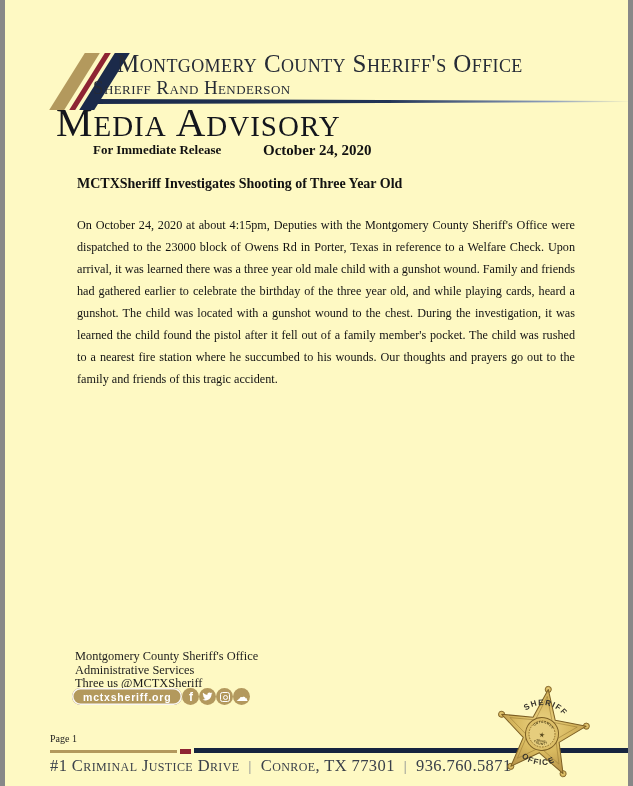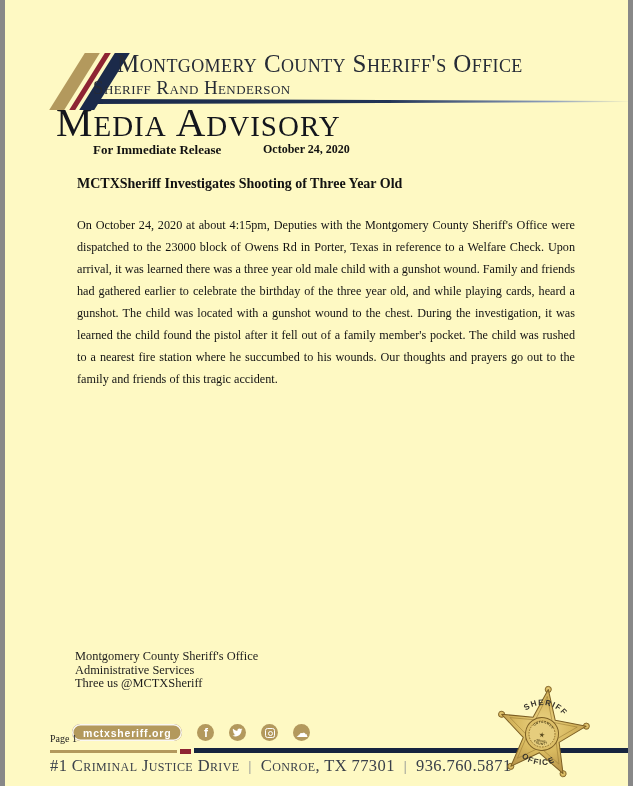--- a/index.html
+++ b/index.html
@@ -33,33 +33,33 @@
     background:linear-gradient(to right,#1b2a4a 0%,#223556 55%,#8fa0bd 85%,rgba(255,255,255,0) 100%);
     clip-path:polygon(0 0,100% 38%,100% 62%,0 100%);
   }
   .media-advisory{
     position:absolute;left:51px;top:98px;
     font-variant:small-caps;font-weight:normal;font-size:41px;
     letter-spacing:1px;color:#14161d;white-space:nowrap;
   }
   
   .release-label{position:absolute;left:88px;top:142px;font-weight:bold;font-size:13px;}
-  .release-date{position:absolute;left:258px;top:142px;font-weight:bold;font-size:12px;}
+  .release-date{position:absolute;left:258px;top:142px;font-weight:bold;font-size:15px;}
   
   .headline{
     position:absolute;left:72px;top:176px;width:498px;
     text-align:left;font-weight:bold;font-size:14px;
   }
   .body-text{
     position:absolute;left:72px;top:214px;width:498px;
     font-size:12.2px;line-height:22px;text-align:justify;
   }
   
   .signature{position:absolute;left:70px;top:650px;font-size:12.4px;line-height:13.7px;color:#1d1d1d;}
-  .social-row{position:absolute;left:67px;top:724px;display:flex;align-items:flex-end;gap:15px;}
+  .social-row{position:absolute;left:67px;top:688px;display:flex;align-items:flex-end;gap:0;}
   .site-pill{
     display:inline-flex;align-items:center;justify-content:center;
     height:17px;padding:0 11px;border-radius:10px;
     background:#b3995d;box-shadow:inset 0 0 0 1.5px rgba(255,255,255,.92), inset 0 0 0 3px #b3995d;
     font-family:"Liberation Sans",sans-serif;font-weight:bold;font-size:10.5px;
     letter-spacing:.8px;color:#ffffff;cursor:pointer;
   }
   .sicon{
     width:17px;height:17px;border-radius:50%;background:#b3995d;
     display:inline-flex;align-items:center;justify-content:center;

